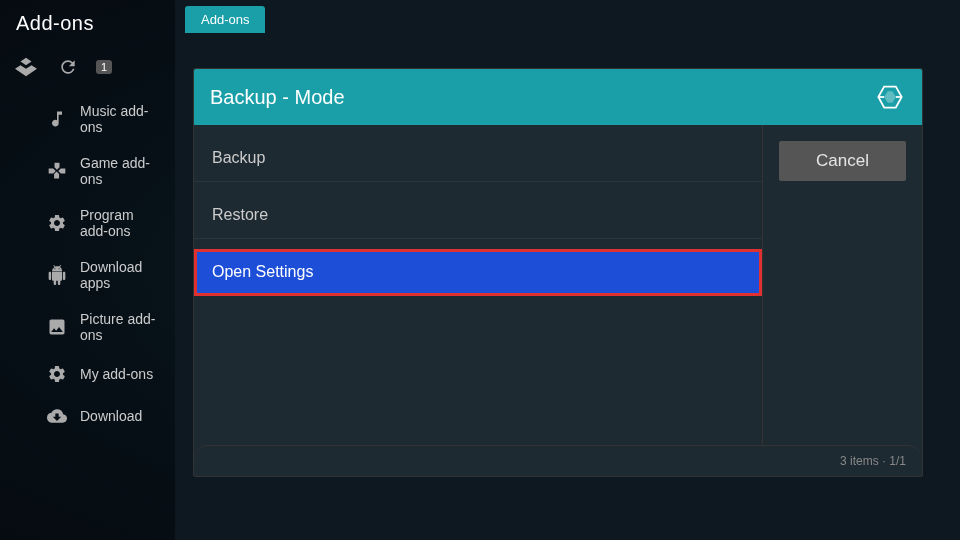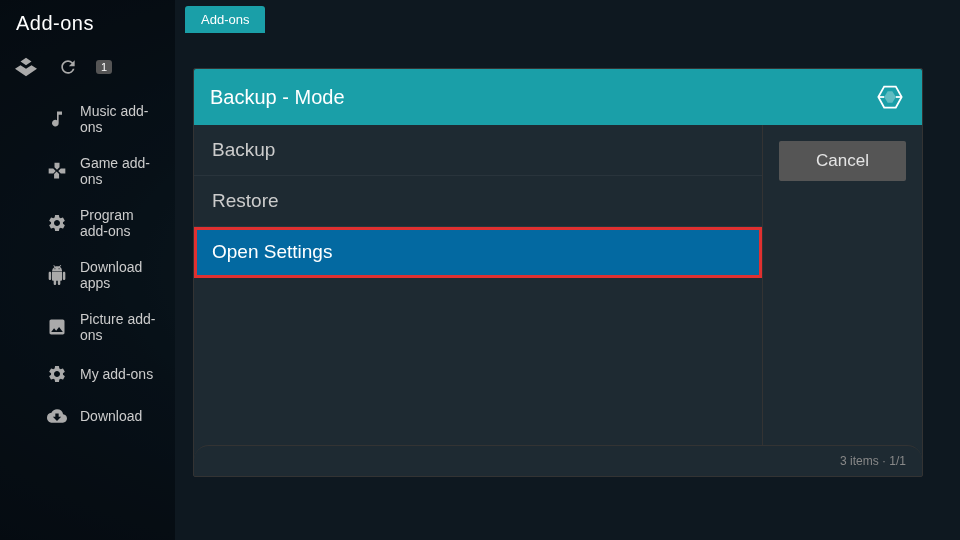--- a/index.html
+++ b/index.html
@@ -147,28 +147,29 @@
       min-height: 320px;
     }
 
     .modal-list {
       flex: 1;
       padding: 0;
     }
 
     .list-item {
       padding: 14px 18px;
-      font-size: 19px;
+      font-size: 16px;
       color: #ccc;
       cursor: pointer;
       border-bottom: 1px solid rgba(255,255,255,0.05);
+      margin-top: 10px;
     }
 
     .list-item.selected {
-      background: #0369a1;
+      background: #1d4ed8;
       color: #fff;
       outline: 3px solid #e03030;
       outline-offset: -3px;
     }
 
     .modal-actions {
       width: 160px;
       padding: 16px;
       display: flex;
       flex-direction: column;

